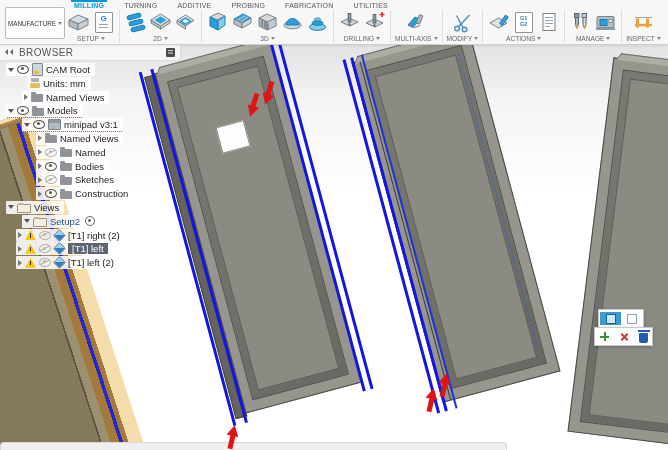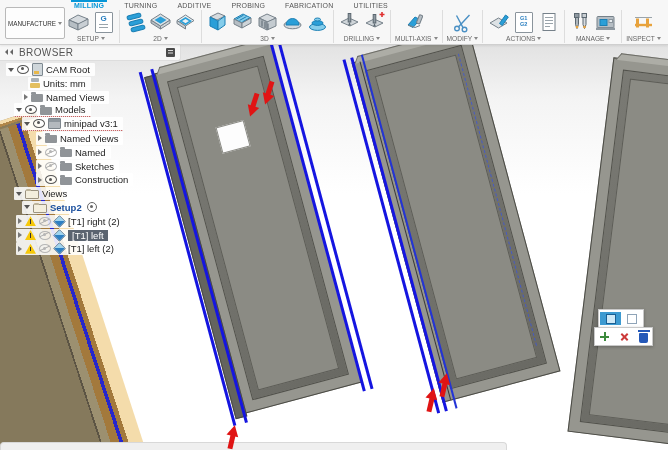--- a/index.html
+++ b/index.html
@@ -93,28 +93,28 @@
   .bheader{height:16px;width:170px;background:#f7f7f7;border:1px solid #ddd;border-left:none;border-top:none;
            border-radius:0 0 3px 0;display:flex;align-items:center;padding:0 5px;gap:5px}
   .btitle{font-size:10px;color:#555;letter-spacing:.4px}
   .dblchev{position:relative;width:9px;height:8px}
   .dblchev::before,.dblchev::after{content:"";position:absolute;top:1px;width:0;height:0;
         border-top:3px solid transparent;border-bottom:3px solid transparent;border-right:3.6px solid #666}
   .dblchev::before{left:0}.dblchev::after{left:4.5px}
   .bmenu{margin-left:auto;width:9px;height:9px;background:#4a4a4a;border-radius:1px;position:relative;cursor:pointer}
   .bmenu::after{content:"";position:absolute;left:2px;top:2.5px;width:5px;height:1px;background:#ddd;box-shadow:0 2.5px 0 #ddd}
   .btree{margin-top:2px}
-  .brow{display:flex;align-items:flex-end;height:13px;margin:0.8px 0;cursor:pointer}
+  .brow{display:flex;align-items:flex-start;height:13px;margin:0.8px 0;cursor:pointer}
   .bchip{display:flex;align-items:center;gap:3px;background:rgba(255,255,255,.87);
          padding:0 5px 0 2px;height:13px;border-radius:1px}
   .bchip.dotted{border-bottom:1px dotted #b44}
   .blabel{white-space:nowrap}
-  .blabel.setup-active{color:#1a4f9e;font-weight:bold}
+  .blabel.setup-active{color:#1a4f9e;font-weight:normal}
   .blabel.sel{background:#5b6470;color:#fff;padding:0 4px;margin-right:-4px}
-  .pl6{padding-left:6px}.pl14{padding-left:14px}.pl22{padding-left:22px}
+  .pl6{padding-left:6px}.pl14{padding-left:6px}.pl22{padding-left:22px}
   .pl28{padding-left:28px}.pl30{padding-left:16px}.pl36{padding-left:36px}
   .exp{flex:none}
   .exp.open{width:0;height:0;border-left:3.5px solid transparent;border-right:3.5px solid transparent;border-top:4.5px solid #555}
   .exp.closed{width:0;height:0;border-top:3.5px solid transparent;border-bottom:3.5px solid transparent;border-left:4.5px solid #777}
   .eye{flex:none;width:10px;height:7px;border:1px solid #555;border-radius:50%;position:relative}
   .eye::after{content:"";position:absolute;left:2.8px;top:1.2px;width:3px;height:3px;border-radius:50%;background:#555}
   .eye.off{border-color:#b5b5b5}.eye.off::after{background:#b5b5b5}
   .eye.off::before{content:"";position:absolute;left:-1px;top:2.8px;width:11px;height:1px;background:#aaa;transform:rotate(-26deg)}
   .warn{flex:none;width:11px;height:10px;background:#f6c80a;clip-path:polygon(50% 0,100% 100%,0 100%);position:relative}
   .warn::after{content:"";position:absolute;left:4.8px;top:3px;width:1.6px;height:4.5px;background:#333}
@@ -502,20 +502,28 @@
 
     <div class="brow pl36">
       <span class="bchip">
           <span class="exp closed"></span>
           <span class="eye off"></span>
           <span class="folder"></span>
           <span class="blabel">Named</span>
         </span>
     </div>
 
+    <div class="brow pl36">
+      <span class="bchip dotted">
+          <span class="exp closed"></span>
+          <span class="eye"></span>
+          <span class="folder"></span>
+          <span class="blabel">Bodies</span>
+        </span>
+    </div>
 
     <div class="brow pl36">
       <span class="bchip">
           <span class="exp closed"></span>
           <span class="eye off"></span>
           <span class="folder"></span>
           <span class="blabel">Sketches</span>
         </span>
     </div>
 

